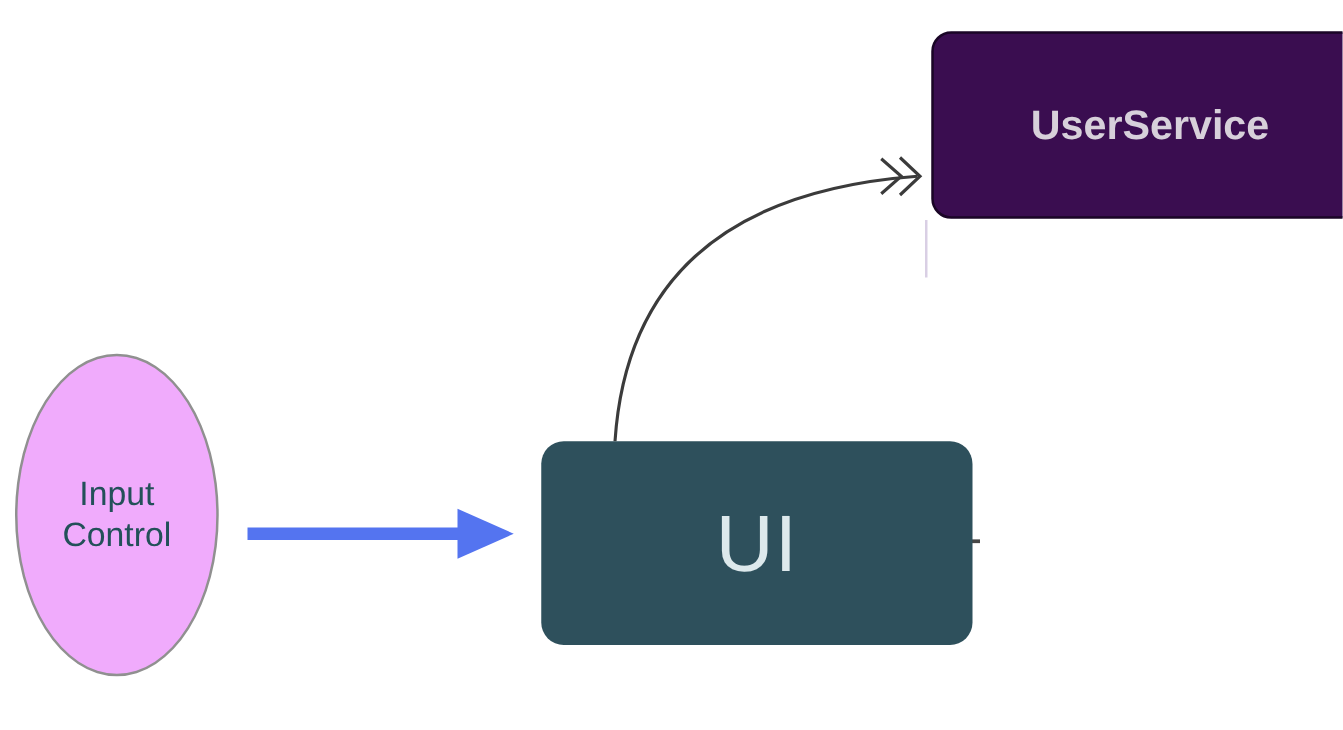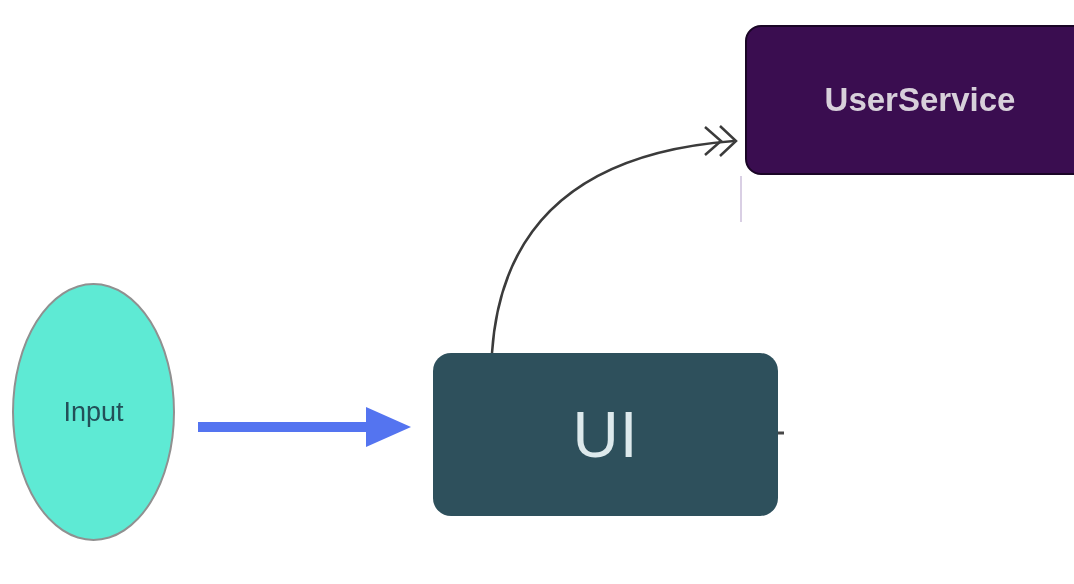--- a/index.html
+++ b/index.html
@@ -73,22 +73,23 @@
     <path d="M 492,353 Q 505,158 734,141" fill="none" stroke-width="2.5" stroke="#3b3b3b"></path>
 
     <polyline points="720,126 736,141 720,156" fill="none" stroke-width="2.5" stroke="#3b3b3b"></polyline>
     <polyline points="705,127 721,141 705,155" fill="none" stroke-width="2.5" stroke="#3b3b3b"></polyline>
 
     <line x1="741" y1="176" x2="741" y2="222" stroke-width="2" stroke="#d9cfe4"></line>
 
     <line x1="775" y1="433" x2="784" y2="433" stroke-width="3" stroke="#474747"></line>
   </svg>
 
-  <div class="node node-ellipse" style="background-color: #5eead4; border-color: rgb(144, 144, 144); color: rgb(35, 80, 89);">
+  <div class="node node-ellipse" style="background-color: #f0abfc; border-color: rgb(144, 144, 144); color: rgb(35, 80, 89);">
     <div>Input</div>
+    <div>Control</div>
   </div>
 
 
   <div class="node node-ui" style="background-color: rgb(46, 80, 92); color: rgb(221, 233, 236);">
     <span>UI</span>
   </div>
 
   <div class="node node-userservice" style="background-color: rgb(58, 13, 80); border-color: rgb(26, 5, 38); color: rgb(215, 208, 218);">
     <span>UserService</span>
   </div>

